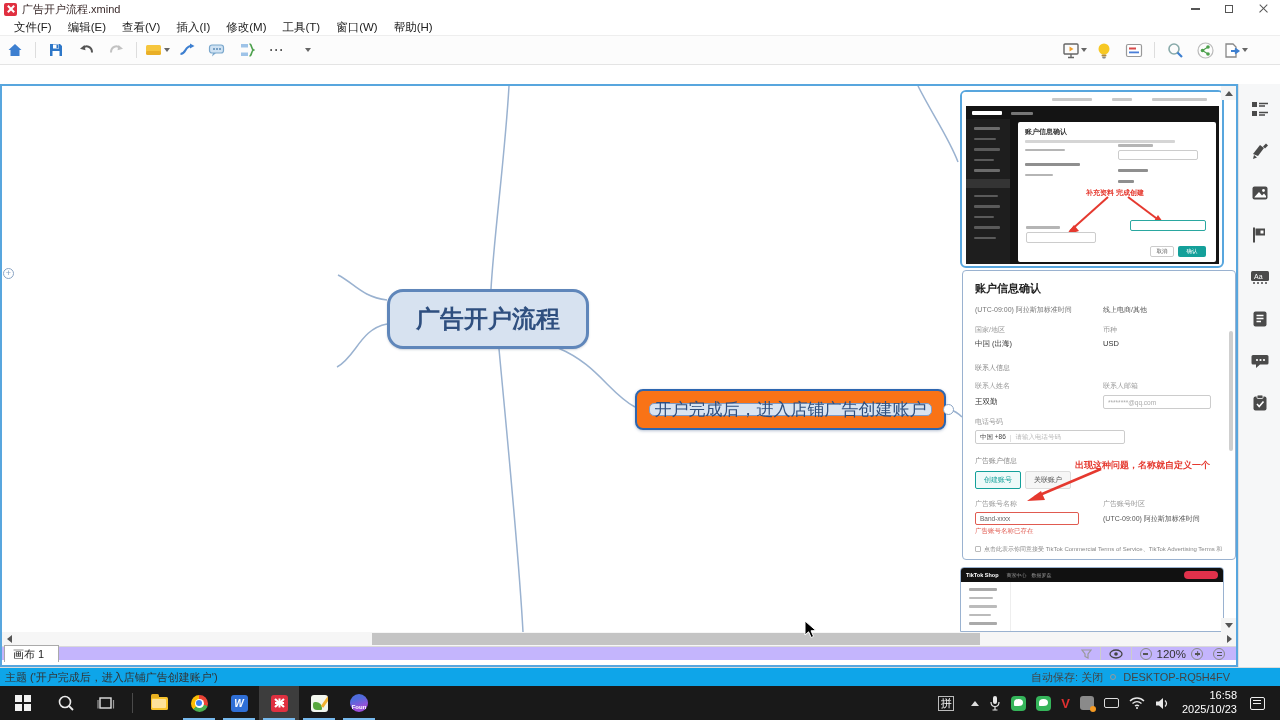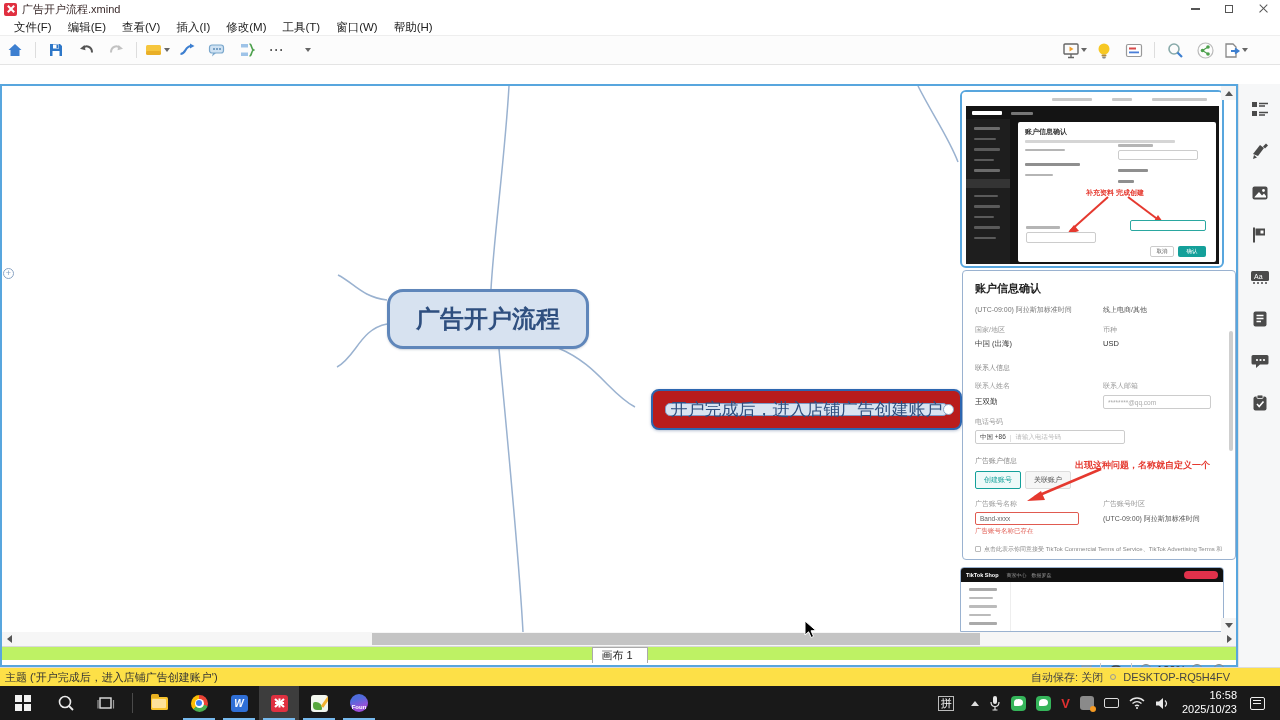--- a/index.html
+++ b/index.html
@@ -39,55 +39,55 @@
   .doc-tab { height:19px; display:flex; align-items:center; padding:0 10px; font-size:11.5px; color:#333; }
   .doc-tab.active { background:#cfe6f8; border:1px solid #57a3dc; border-bottom:none; color:#14364f; }
   .tab-close { margin-left:5px; color:#456; font-size:11px; }
 
   
   .canvas-pane { left:0; top:84px; width:1238px; height:583px; background:#fff; border:2px solid #58a6de; }
   .map-layer { position:absolute; left:0; top:0; width:1234px; height:546px; overflow:hidden; }
   .node { position:absolute; background:#dbe5f2; border:1.5px solid #7e9cc8; border-radius:6px; color:#39587f;
           display:flex; align-items:center; justify-content:center; box-shadow:0 1px 2px rgba(70,90,120,.25); }
   .central { background:#d7e2f0; border:3px solid #5f86ba; border-radius:16px; font-weight:bold; font-size:24px; color:#2f4f7f; }
-  .sel-wrap { position:absolute; border:2px solid #2d66b0; border-radius:8px; padding:12px; background:#b91c1c; box-shadow:0 1px 3px rgba(50,80,130,.35);margin-left:16px; }
+  .sel-wrap { position:absolute; border:2px solid #2d66b0; border-radius:8px; padding:12px; background:#f97316; box-shadow:0 1px 3px rgba(50,80,130,.35); }
   .sel-inner { width:100%; height:100%; background:#d9e4f1; border:1.5px solid #7e9cc8; border-radius:5px; display:flex; align-items:center; justify-content:center; font-size:17px; color:#2f4f7f; }
   .handle { position:absolute; width:11px; height:11px; border-radius:50%; background:#fff; border:1px solid #8aa4c4; color:#8aa4c4; font-size:9px; line-height:9px; text-align:center; }
 
   
   .img-node { position:absolute; background:#fff; overflow:hidden; }
   .gbar { background:#c9c9c9; height:3px; border-radius:1px; }
   .red-note { color:#e5392f; font-weight:bold; white-space:nowrap; }
   .mini-input { background:#fff; border:1px solid #ccc; border-radius:2px; }
   .teal-btn { background:#14a09a; color:#fff; border-radius:2px; display:flex; align-items:center; justify-content:center; }
 
   
   .vscroll { position:absolute; right:0; top:0; width:15px; height:546px; }
   .scroll-arrow { position:absolute; width:15px; height:14px; background:#f5f5f5; display:flex; align-items:center; justify-content:center; }
   .tri-up   { width:0;height:0;border-left:4px solid transparent;border-right:4px solid transparent;border-bottom:5px solid #555; }
   .tri-down { width:0;height:0;border-left:4px solid transparent;border-right:4px solid transparent;border-top:5px solid #555; }
   .tri-left { width:0;height:0;border-top:4px solid transparent;border-bottom:4px solid transparent;border-right:5px solid #555; }
   .tri-right{ width:0;height:0;border-top:4px solid transparent;border-bottom:4px solid transparent;border-left:5px solid #555; }
   .hscroll { position:absolute; left:0; top:546px; width:1234px; height:14px; background:#f6f6f6; }
   .hthumb { position:absolute; left:370px; top:1px; width:608px; height:12px; background:#c4c4c4; }
-  .sheetbar { position:absolute; left:0; top:560px; width:1234px; height:14px; background:#bef264; border-top:1px solid #d9d9d9; display:flex; align-items:center;flex-direction:column; }
+  .sheetbar { position:absolute; left:0; top:560px; width:1234px; height:14px; background:#c4b5fd; border-top:1px solid #d9d9d9; display:flex; align-items:center; }
   .sheet-tab { height:17px; background:#fff; border:1px solid #aaa; border-bottom:none; font-size:11px; color:#222; padding:0 14px 0 8px; display:flex; align-items:center; margin-left:2px; }
   .zoom-ctrls { margin-left:auto; display:flex; align-items:center; margin-right:6px; color:#666; }
   .zc { margin:0 5px; display:flex; align-items:center; justify-content:center; }
   .zoom-label { font-size:11.5px; color:#333; }
   .circle-btn { width:12px; height:12px; border:1px solid #888; border-radius:50%; position:relative; }
   .circle-btn i { position:absolute; left:2.5px; top:4.8px; width:5px; height:1.3px; background:#555; }
   .circle-btn.plus i:last-child { transform:rotate(90deg); }
 
   
   .fmt-sidebar { left:1238px; top:84px; width:42px; height:583px; background:#f6f7f8; border-left:1px solid #e2e2e2; display:flex; flex-direction:column; align-items:center; padding-top:12px; }
   .fmt-icon { width:26px; height:26px; margin-bottom:16px; display:flex; align-items:center; justify-content:center; }
 
   
-  .statusbar { left:0; top:667px; width:1280px; height:19px; background:#fde047; border-top:1px solid #dcdcdc; display:flex; align-items:center; font-size:11px; color:#333; }
+  .statusbar { left:0; top:667px; width:1280px; height:19px; background:#0ea5e9; border-top:1px solid #dcdcdc; display:flex; align-items:center; font-size:11px; color:#333; }
   .status-right { margin-left:auto; display:flex; align-items:center; margin-right:50px; color:#444; }
 
   
   .taskbar { left:0; top:686px; width:1280px; height:34px; background:#191919; display:flex; align-items:center; color:#fff; }
   .task-slot { width:40px; height:34px; display:flex; align-items:center; justify-content:center; position:relative; flex:0 0 auto; }
   .task-slot.running::after { content:""; position:absolute; left:4px; bottom:0; width:32px; height:2.5px; background:#76b9ed; }
   .task-slot.active-app { background:#3d3d3d; }
   .winlogo { display:grid; grid-template-columns:7px 7px; grid-template-rows:7px 7px; gap:1.5px; }
   .winlogo span { background:#f2f2f2; }
   .folder-icon { width:17px; height:13px; background:#f8c32c; border-radius:1.5px; position:relative; }

